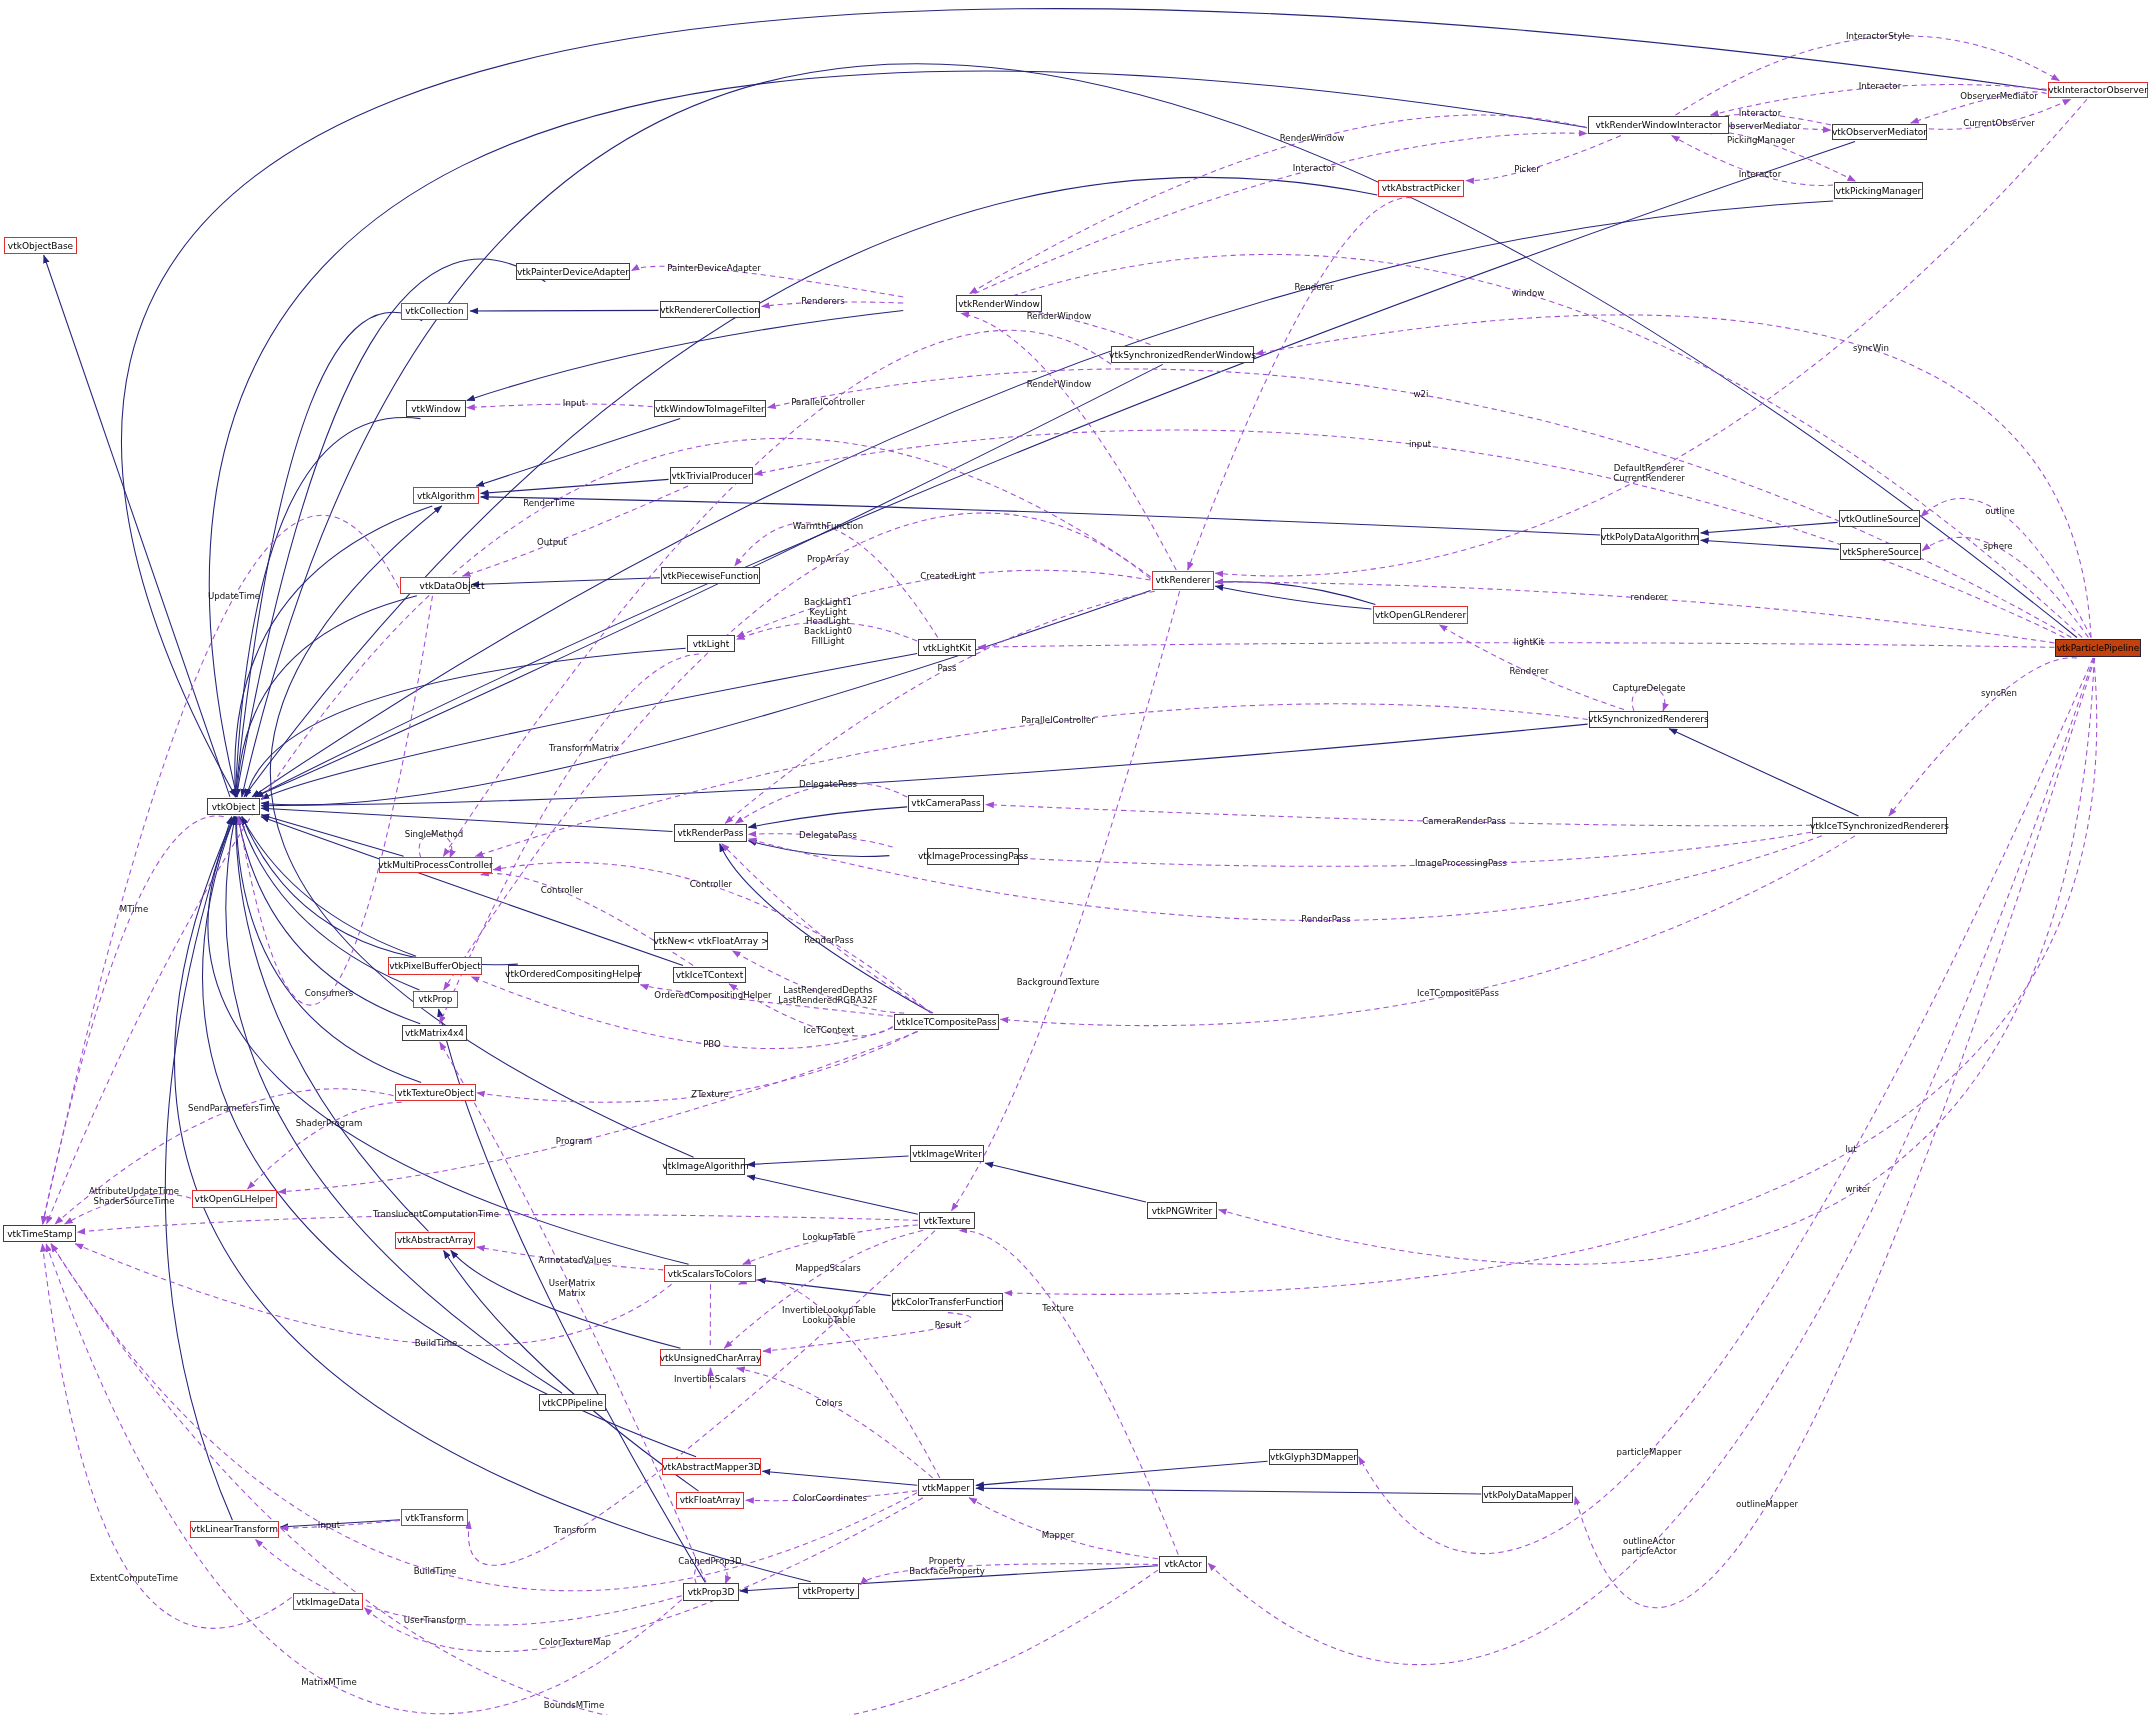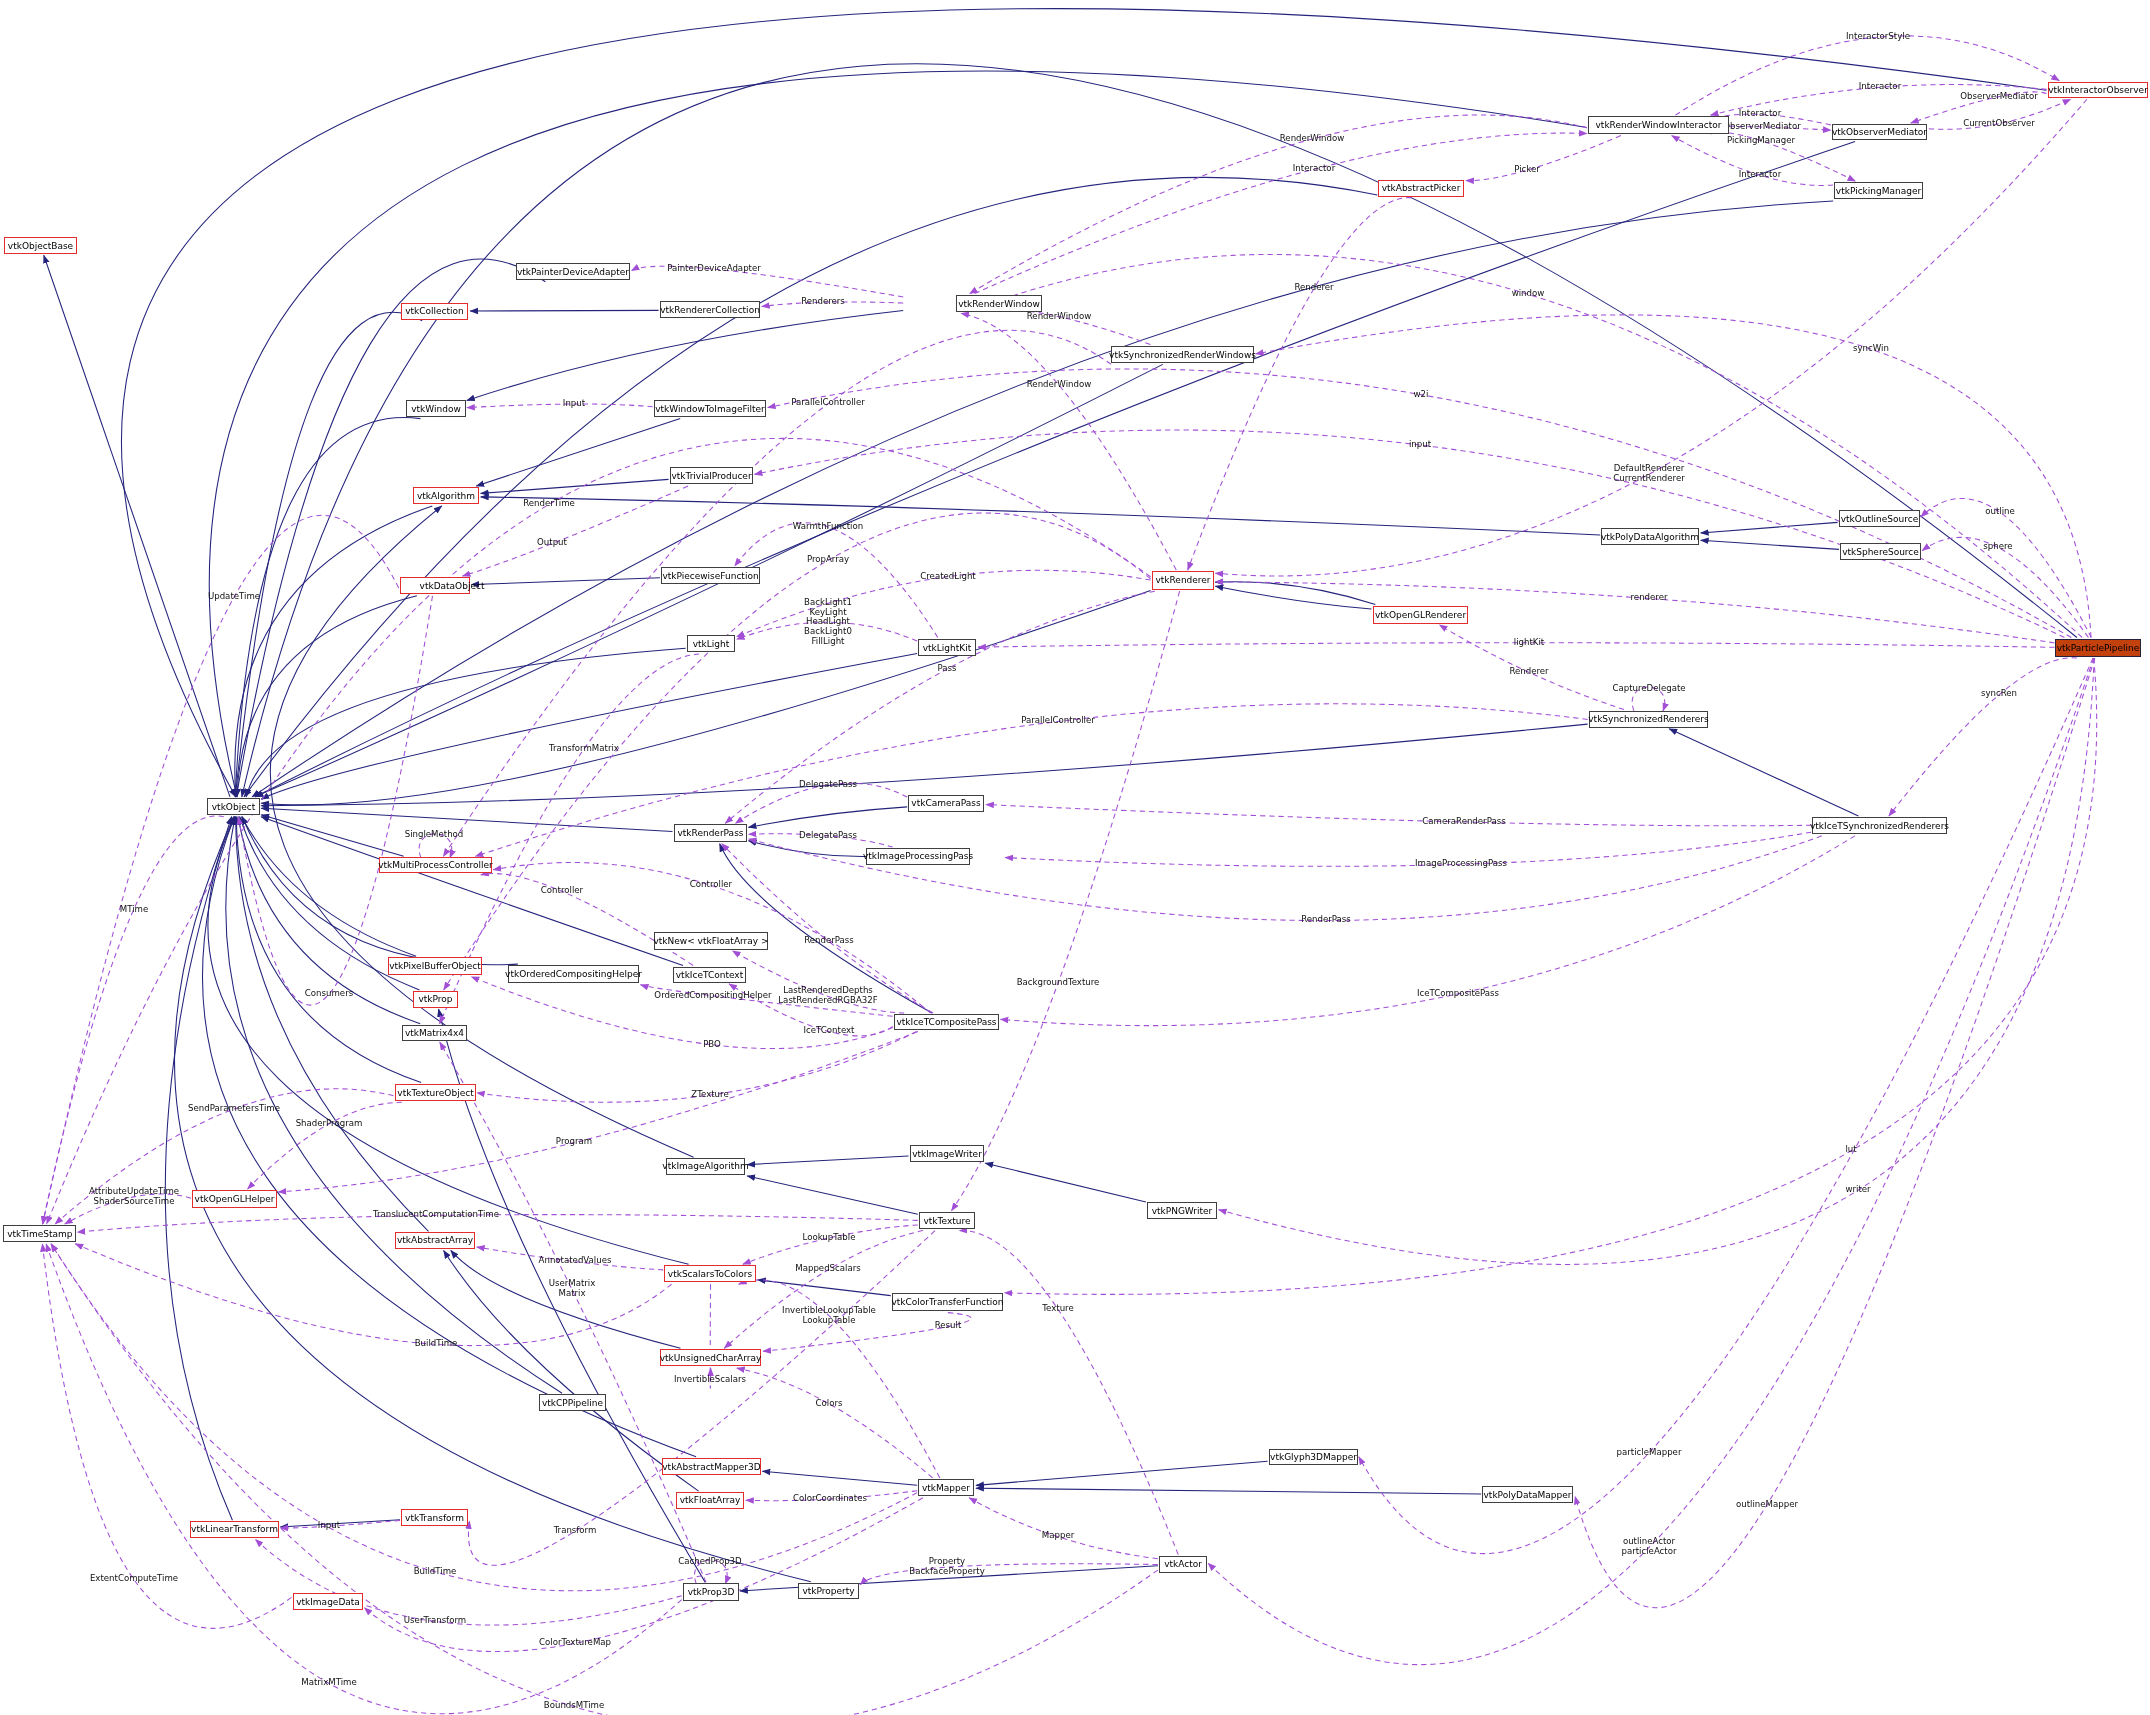--- a/index.html
+++ b/index.html
@@ -197,21 +197,21 @@
       <div class="node" style="left: 661px; top: 567px; width: 99px; height: 17px;">vtkPiecewiseFunction</div>
       <div class="node red" style="left: 400px; top: 577px; width: 70px; height: 17px; padding-left: 36px;">vtkDataObject</div>
       <div class="node red" style="left: 1152px; top: 571px; width: 62px; height: 18.5px;">vtkRenderer</div>
       <div class="node red" style="left: 1373px; top: 606px; width: 95px; height: 18px;">vtkOpenGLRenderer</div>
       <div class="node" style="left: 687px; top: 635px; width: 48px; height: 17px;">vtkLight</div>
       <div class="node" style="left: 918px; top: 639px; width: 58px; height: 17px;">vtkLightKit</div>
       <div class="node subject" style="left: 2055px; top: 639px; width: 86px; height: 18px;">vtkParticlePipeline</div>
       <div class="node" style="left: 1589px; top: 711px; width: 119px; height: 16.5px;">vtkSynchronizedRenderers</div>
       <div class="node" style="left: 674px; top: 824px; width: 73px; height: 18px;">vtkRenderPass</div>
       <div class="node" style="left: 908px; top: 795px; width: 76px; height: 16.5px;">vtkCameraPass</div>
-      <div class="node" style="left: 866px; top: 848px; width: 104px; height: 16.5px;">vtkImageProcessingPass</div>
+      <div class="node" style="left: 927px; top: 848px; width: 92px; height: 16.5px;">vtkImageProcessingPass</div>
       <div class="node" style="left: 1812px; top: 817px; width: 135px; height: 17px;">vtkIceTSynchronizedRenderers</div>
       <div class="node red" style="left: 379px; top: 857px; width: 113px; height: 16px;">vtkMultiProcessController</div>
       <div class="node" style="left: 654px; top: 932px; width: 114px; height: 18px;">vtkNew&lt; vtkFloatArray &gt;</div>
       <div class="node" style="left: 673px; top: 967px; width: 73px; height: 16px;">vtkIceTContext</div>
       <div class="node" style="left: 508px; top: 965px; width: 131px; height: 18px;">vtkOrderedCompositingHelper</div>
       <div class="node red" style="left: 388px; top: 957px; width: 94px; height: 18px;">vtkPixelBufferObject</div>
       <div class="node red" style="left: 413px; top: 991px; width: 45px; height: 16.5px;">vtkProp</div>
       <div class="node" style="left: 402px; top: 1025px; width: 65px; height: 16px;">vtkMatrix4x4</div>
       <div class="node" style="left: 894px; top: 1014px; width: 105px; height: 16px;">vtkIceTCompositePass</div>
       <div class="node red" style="left: 395px; top: 1084px; width: 81px; height: 17px;">vtkTextureObject</div>

